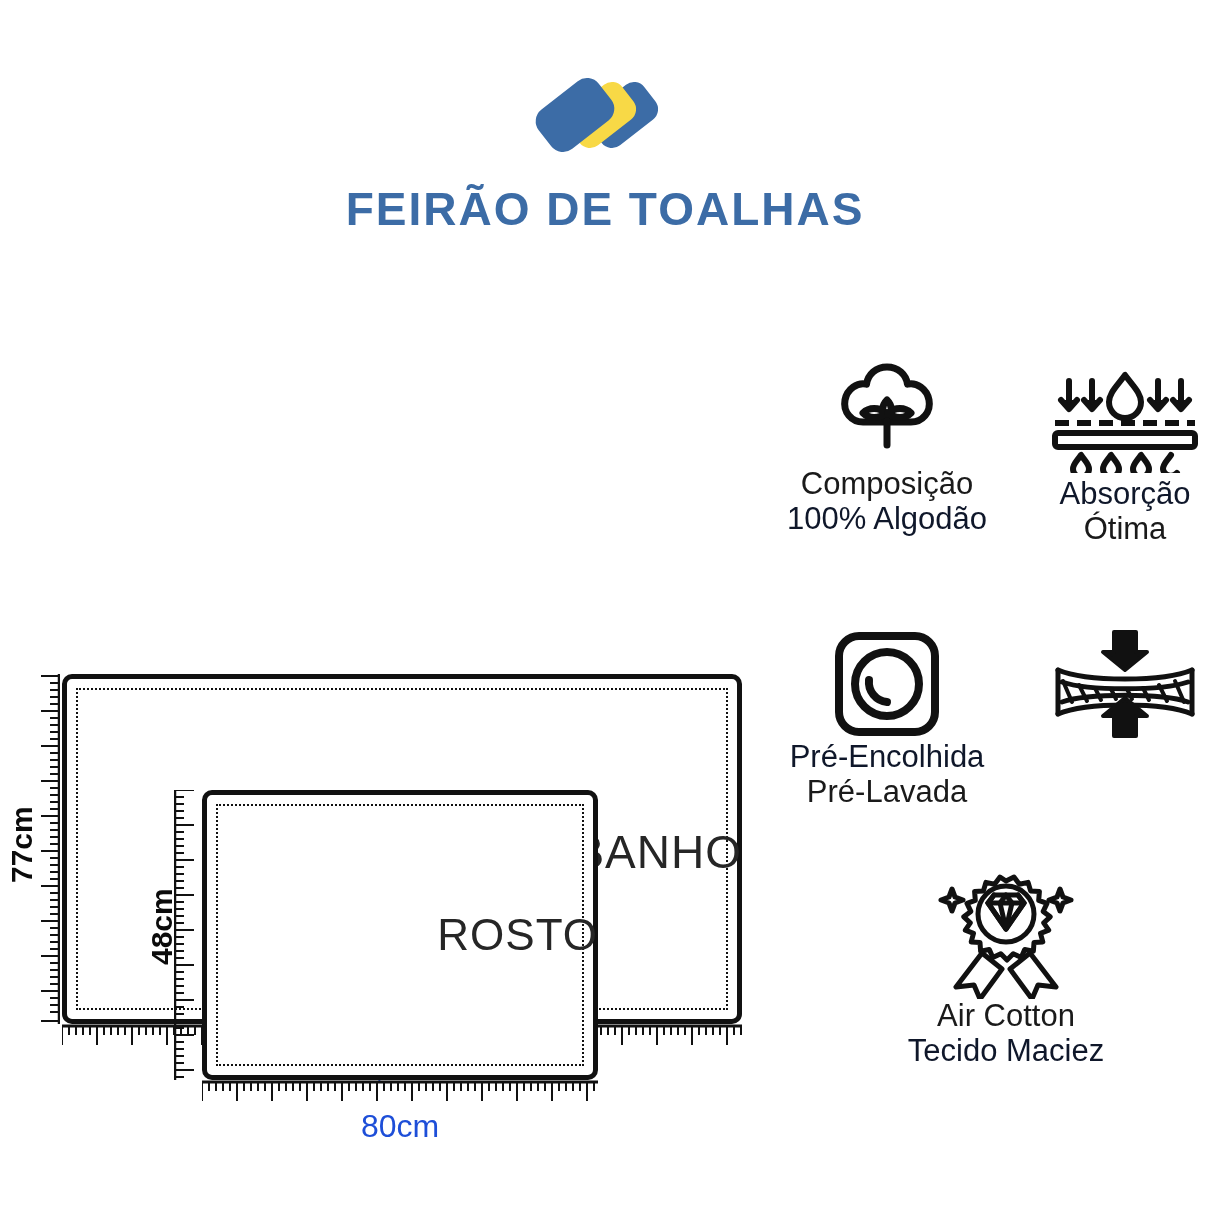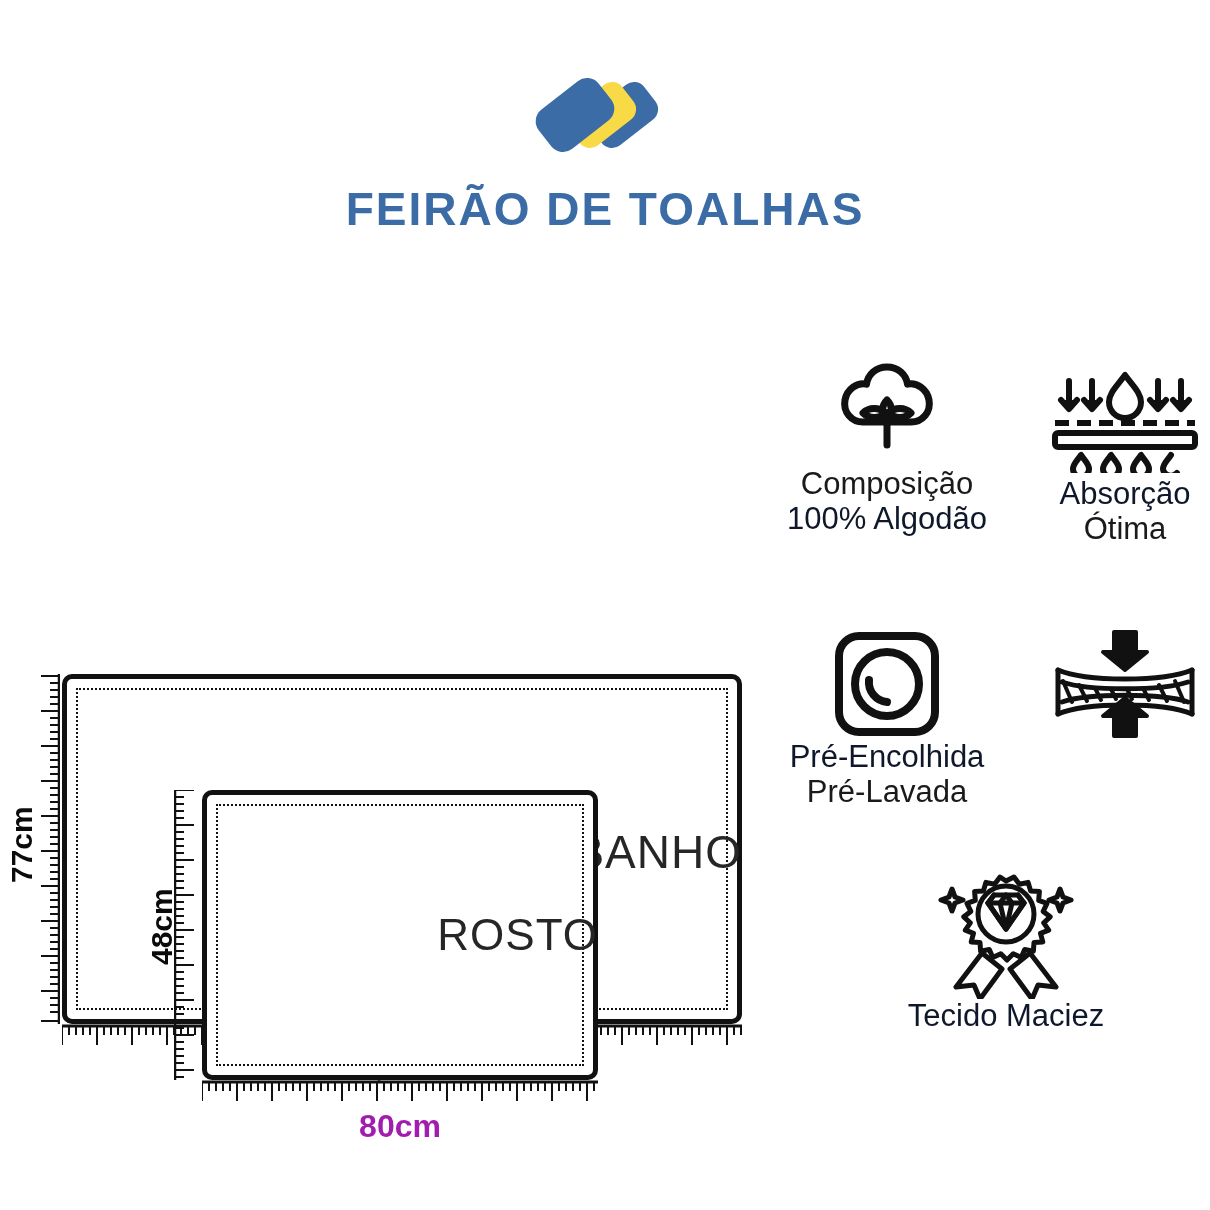--- a/index.html
+++ b/index.html
@@ -73,22 +73,22 @@
     letter-spacing: 1px;
   }
 
   
   .ruler { position: absolute; }
   .ruler svg { display: block; }
 
   .dim-label-h {
     position: absolute;
     text-align: center;
-    font-weight: bold;
-    color: #a21caf;
+    font-weight: normal;
+    color: #1d4ed8;
     font-family: "Liberation Sans", sans-serif;
   }
   .dim-label-v {
     position: absolute;
     font-weight: bold;
     color: #0b0b0b;
     font-family: "Liberation Sans", sans-serif;
     transform: rotate(-90deg);
     transform-origin: center center;
     white-space: nowrap;
@@ -574,17 +574,18 @@
 
           <path d="M62 36h36l-18 26z"></path>
           <path d="M62 36l6-8h24l6 8"></path>
           <path d="M68 28l-6 8 18 26 18-26-6-8"></path>
           <path d="M74 36l6-8 6 8-6 26z"></path>
 
           <path d="M26 22l3 8 8 3-8 3-3 8-3-8-8-3 8-3z" fill="none"></path>
           <path d="M134 22l3 8 8 3-8 3-3 8-3-8-8-3 8-3z" fill="none"></path>
         </svg>
       </div>
+      <div class="feat-line">Air Cotton</div>
       <div class="feat-line bold">Tecido Maciez</div>
     </div>
 
   </div>
 </div>
 
 </body></html>

